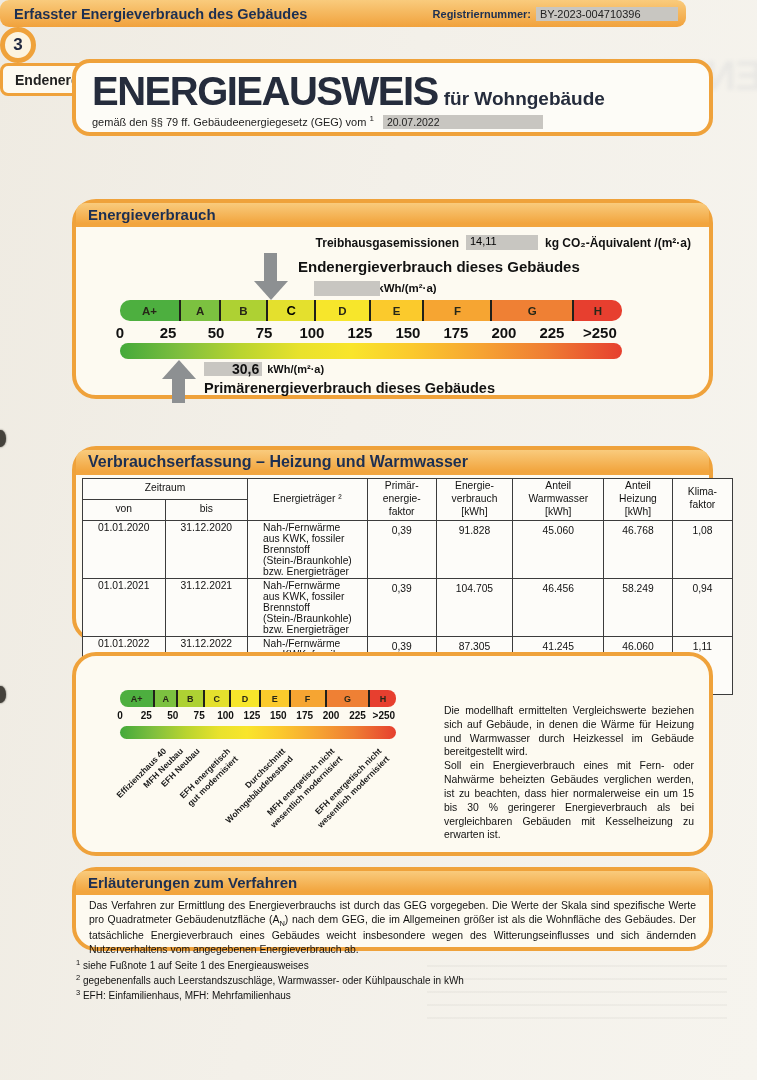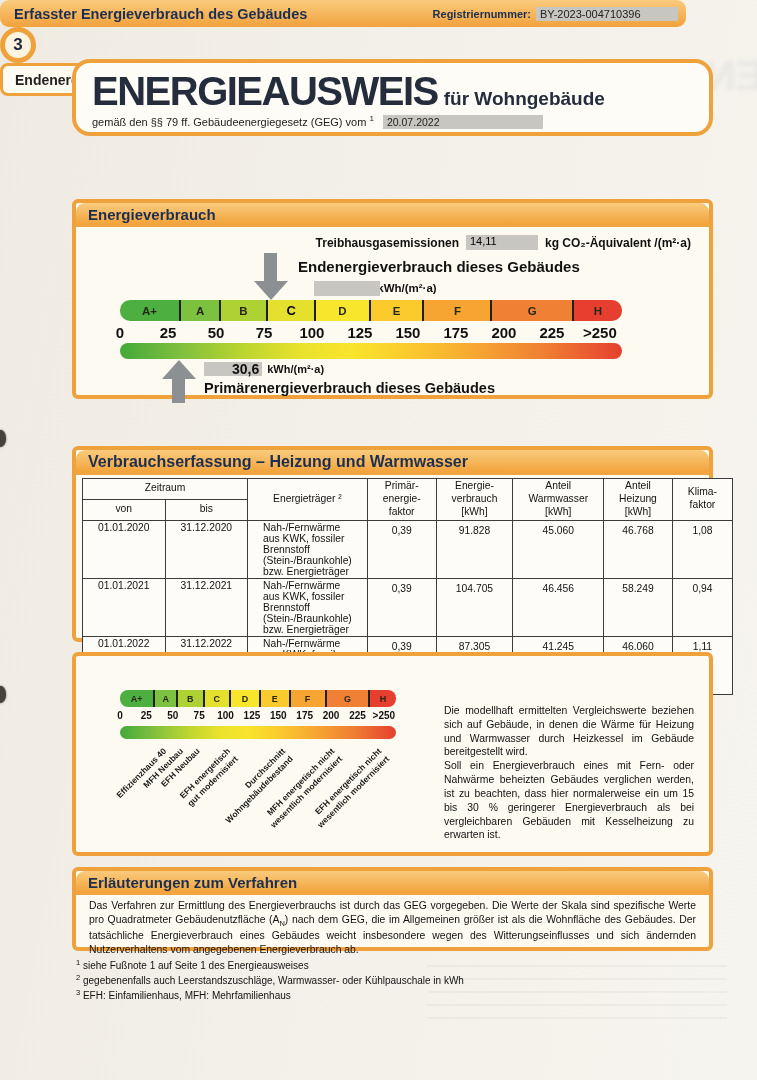--- a/index.html
+++ b/index.html
@@ -1,21 +1,21 @@
 <!DOCTYPE html>
 <html><head>
 <meta charset="utf-8">
 <style>
   html,body{margin:0;padding:0;}
   body{font-family:"Liberation Sans",sans-serif;background:#e8e4dc;}
   .page{position:relative;width:757px;height:1080px;overflow:hidden;
         background:linear-gradient(100deg,#efebe2 0%,#f3f0e9 45%,#f6f4ee 100%);}
   
   .abs{position:absolute;}
-  .obox{position:absolute;border:4px solid #efa23b;border-radius:6px;background:#fdfaf1;box-sizing:border-box;}
+  .obox{position:absolute;border:4px solid #efa23b;border-radius:24px;background:#fdfaf1;box-sizing:border-box;}
   .ohead{background:linear-gradient(180deg,#f9cb7d 0%,#f2a53e 85%);color:#1c2f52;font-weight:bold;
          padding:3px 12px 4px;border-radius:9px 9px 0 0;font-size:15px;}
   .graybox{background:#c8c6c1;display:inline-block;}
   
   .titlebox{top:59px;left:72px;width:641px;height:77px;border-radius:18px;background:#fdfcf7;}
   .apptitle{font-size:40px;font-weight:bold;color:#252c3c;letter-spacing:-1.5px;line-height:1;}
   .apptitle-suffix{font-size:19px;font-weight:bold;color:#252c3c;letter-spacing:0;margin-left:6px;}
   .subtitle{font-size:11px;color:#222;margin-top:3px;}
   .datebox{width:160px;font-size:10.5px;color:#222;padding:1px 4px;margin-left:6px;box-sizing:border-box;}
   

